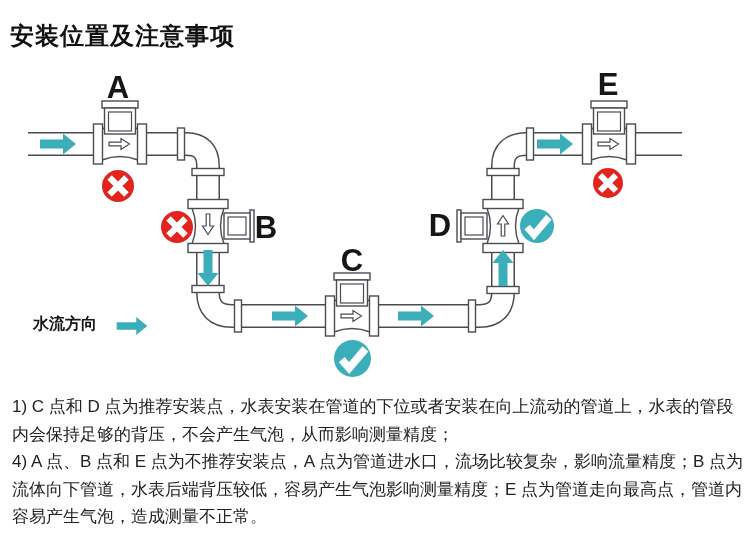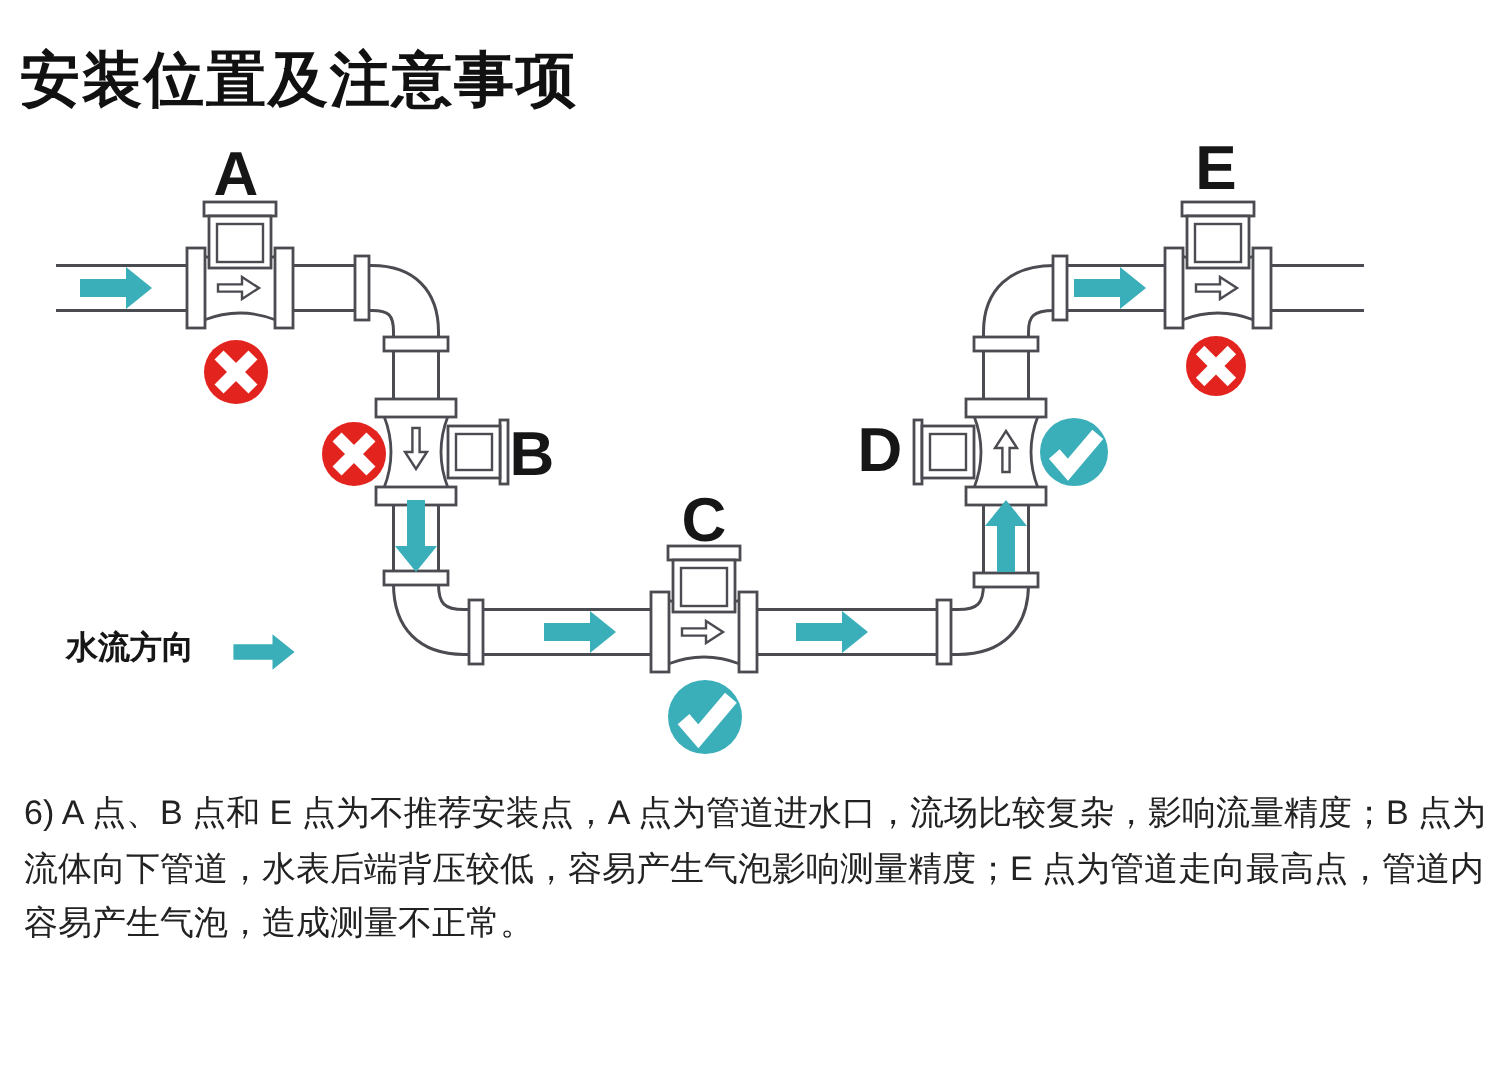--- a/index.html
+++ b/index.html
@@ -18,21 +18,21 @@
     position:relative;
     width:750px;
     height:544px;
     background:#fff;
     overflow:hidden;
   }
   .page-title{
     position:absolute;
     left:10px;
     top:20px;
-    font-size:30px;
+    font-size:24px;
     font-weight:700;
     letter-spacing:1px;
     color:#111;
   }
   .diagram-svg{
     position:absolute;
     left:0;
     top:0;
     width:750px;
     height:544px;
@@ -202,16 +202,17 @@
   </div>
   <div class="badge bad" style="left:593px;top:168px;width:30px;height:30px;">
     <svg viewBox="-10 -10 20 20">
         <path d="M -5.3 -5.3 L 5.3 5.3 M 5.3 -5.3 L -5.3 5.3" stroke="#fff" stroke-width="4" fill="none"></path>
       </svg>
   </div>
 
   <div class="legend-label">水流方向</div>
 
   <div class="notes">
-    <p>6) A 点、B 点和 E 点为不推荐安装点，A 点为管道进水口，流场比较复杂，影响流量精度；B 点为流体向下管道，水表后端背压较低，容易产生气泡影响测量精度；E 点为管道走向最高点，管道内容易产生气泡，造成测量不正常。</p>
+    <p>1) C 点和 D 点为推荐安装点，水表安装在管道的下位或者安装在向上流动的管道上，水表的管段内会保持足够的背压，不会产生气泡，从而影响测量精度；</p>
+    <p>4) A 点、B 点和 E 点为不推荐安装点，A 点为管道进水口，流场比较复杂，影响流量精度；B 点为流体向下管道，水表后端背压较低，容易产生气泡影响测量精度；E 点为管道走向最高点，管道内容易产生气泡，造成测量不正常。</p>
   </div>
 
 </div>
 
 </body></html>

